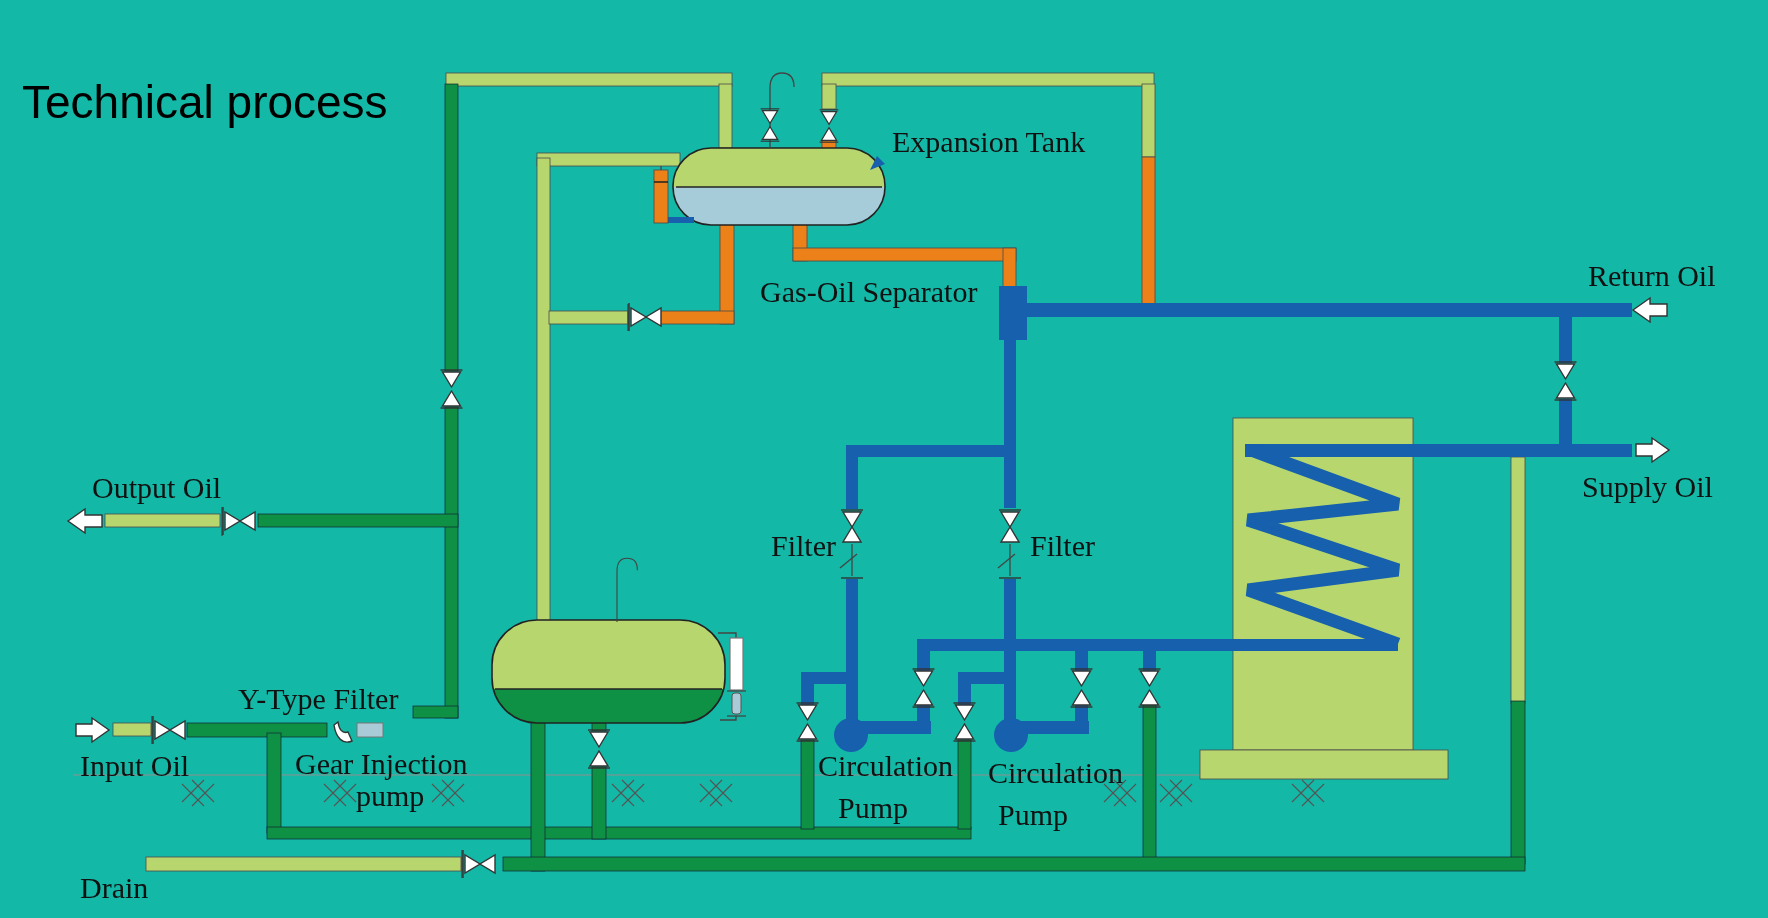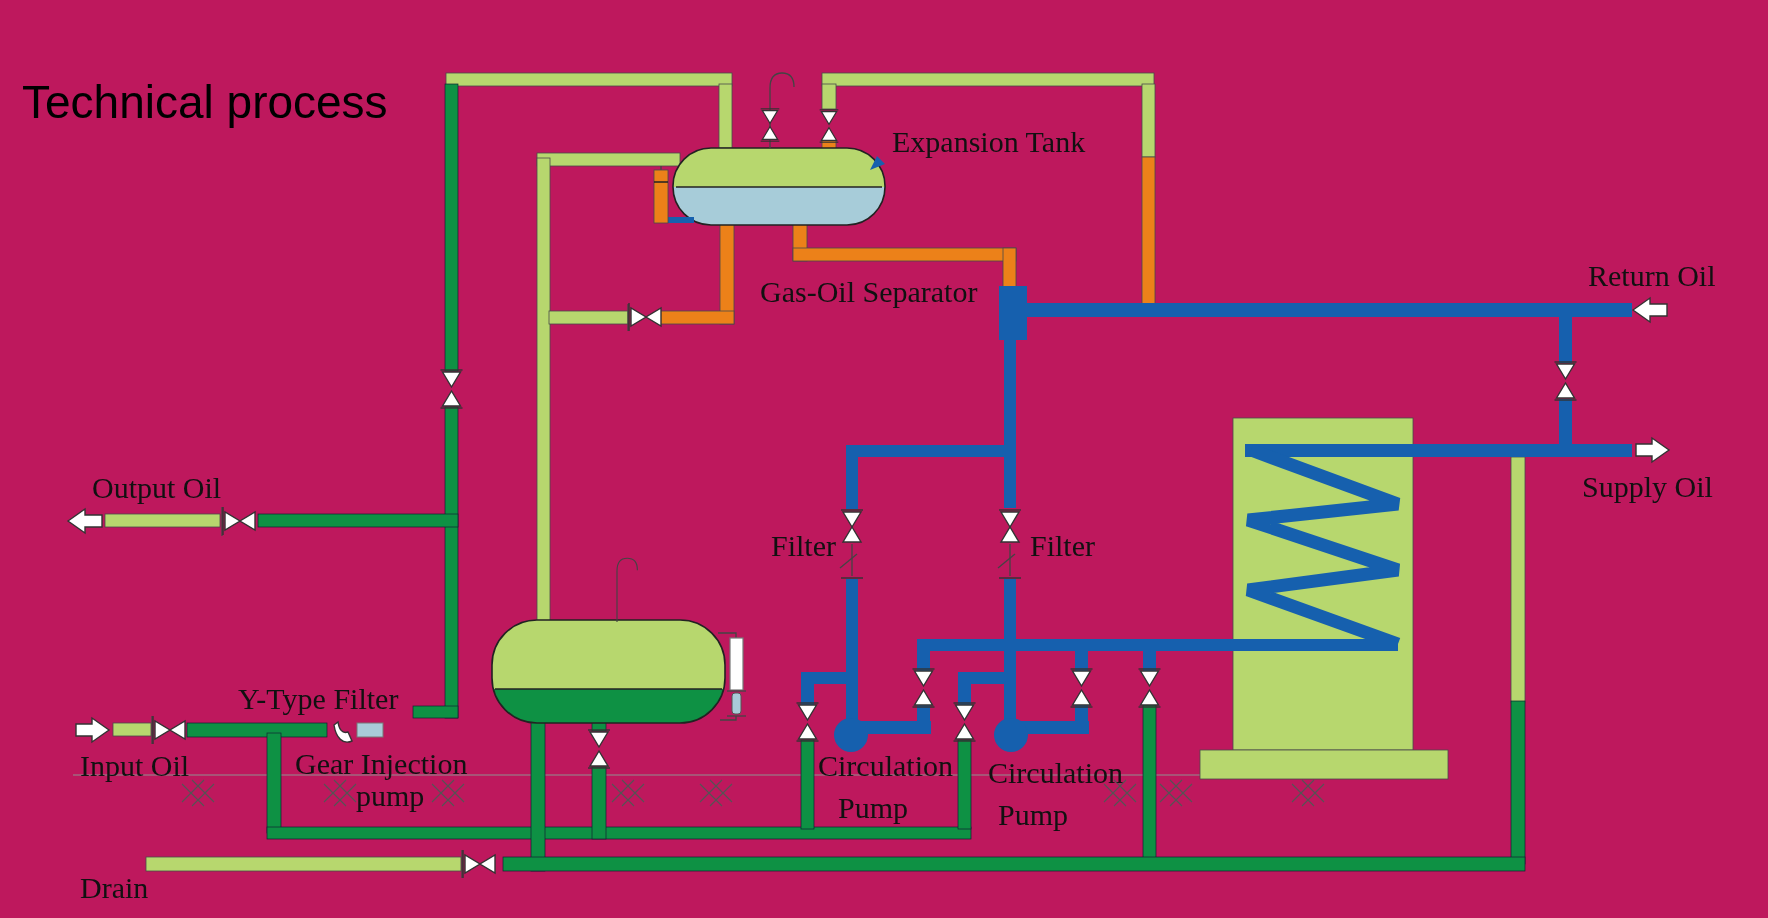--- a/index.html
+++ b/index.html
@@ -1,16 +1,16 @@
 <!DOCTYPE html>
 <html style="--c-light-green: #b7d76e; --c-dark-green: #0e9144; --c-orange: #ec8119; --c-pipe-blue: #1660ae; --c-liquid-blue: #a7ccd9; --c-equipment-blue-grey: #a9cbd8; --c-outline: #4a4a4a; --c-ground-line: #909090; --c-text: #111111;"><head>
 <meta charset="utf-8">
 <style>
   html,body{margin:0;padding:0;background:#fff;}
-  .stage{width:1768px;height:918px;position:relative;background:#be185d;overflow:hidden;}
+  .stage{width:1768px;height:918px;position:relative;background:#14b8a6;overflow:hidden;}
   svg{display:block;}
   
   .p-lg{fill:var(--c-light-green);stroke:var(--c-outline);stroke-width:.8;}
   .p-dg{fill:var(--c-dark-green);stroke:#123;stroke-width:.7;}
   .p-or{fill:var(--c-orange);stroke:var(--c-outline);stroke-width:.8;}
   .p-bl{fill:var(--c-pipe-blue);stroke:none;}
   .thin{stroke:#444;stroke-width:1.3;fill:none;}
   .sym{stroke:#333;stroke-width:1.4;fill:#fff;}
   .ground{stroke:var(--c-ground-line);stroke-width:1.2;fill:none;}
   .hatchln{stroke:#555;stroke-width:1.1;}

